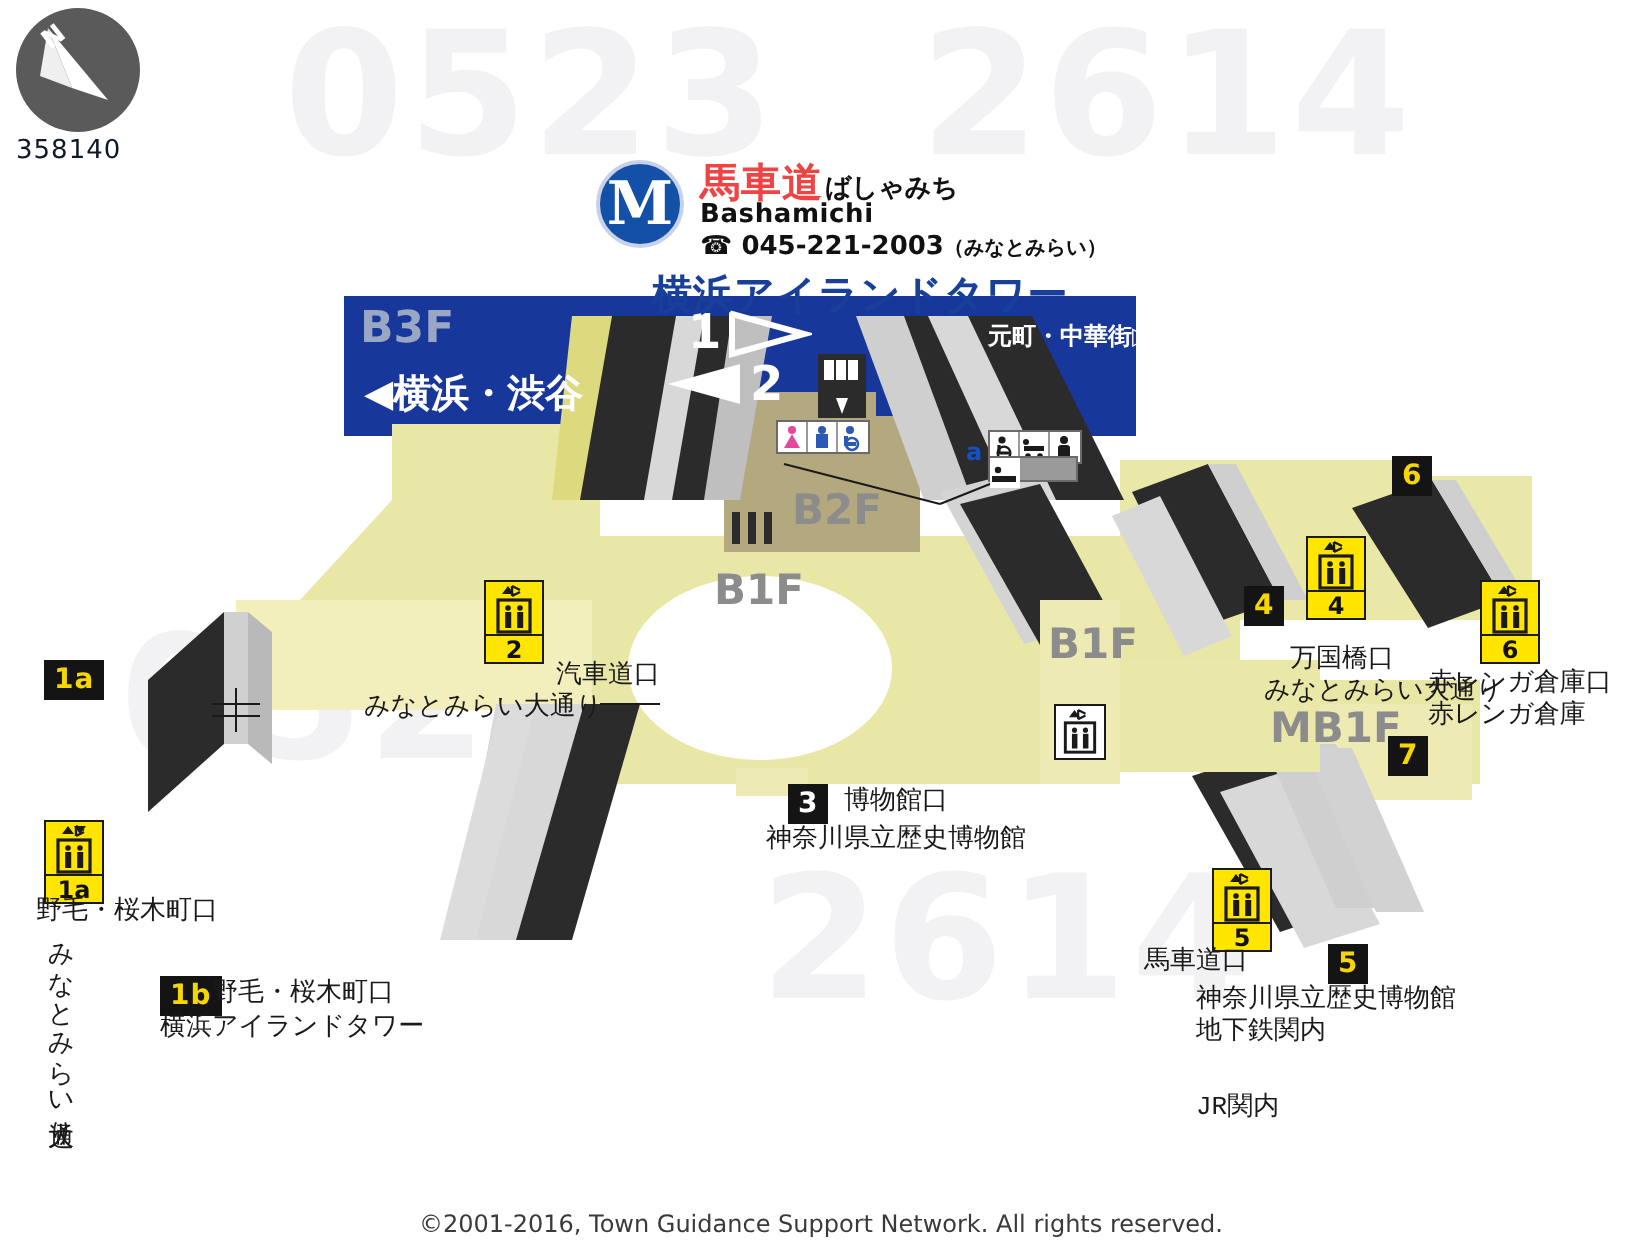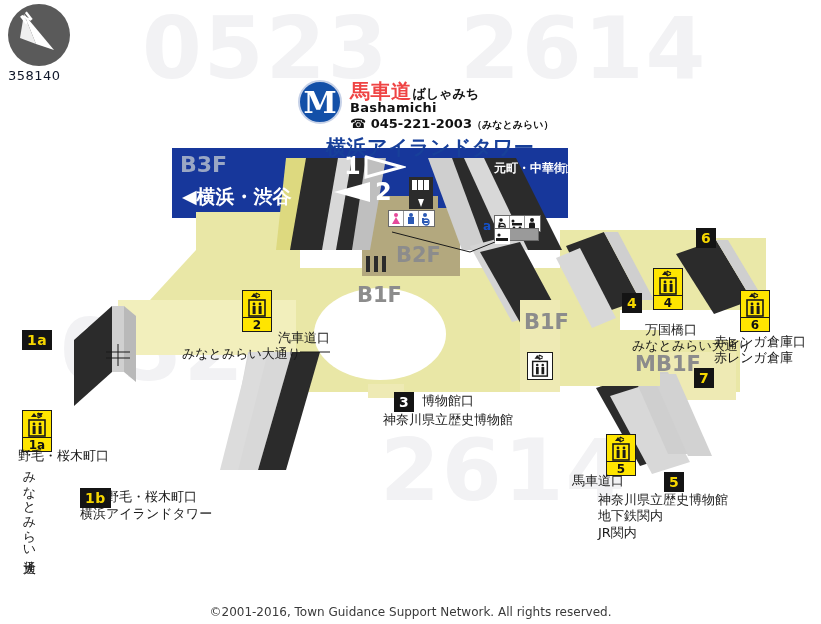--- a/index.html
+++ b/index.html
@@ -445,21 +445,21 @@
       <circle cx="15" cy="12" r="1.4" fill="#1a1a1a"></circle>
       <rect x="13.6" y="14" width="3" height="8" fill="#1a1a1a"></rect>
     </svg>
   </span>
   <span class="num">5</span>
 </div>
 <div class="exit-text" style="left:572px;top:473px;">馬車道口</div>
 <div class="exit-badge" style="left:664px;top:472px;">5</div>
 <div class="exit-text" style="left:598px;top:492px;">神奈川県立歴史博物館</div>
 <div class="exit-text" style="left:598px;top:508px;">地下鉄関内</div>
-<div class="exit-text" style="left:598px;top:525px;">JR関内</div>
+<div class="exit-text" style="left:598px;top:546px;font-family:Liberation Mono, monospace;">JR関内</div>
 
 <div class="elev plain" style="left:527px;top:352px;">
   <span class="ico" style="left:1px;top:1px;width:22px;height:24px;">
     <svg width="22" height="24" viewBox="0 0 24 26">
       <path d="M11,1 L11,6 M15,3 L11,1 M11,6 L15,4" stroke="#1a1a1a" stroke-width="1.2" fill="none"></path>
       <polygon points="9,1 12,5 6,5" fill="#1a1a1a"></polygon>
       <rect x="4" y="8" width="16" height="16" fill="none" stroke="#1a1a1a" stroke-width="1.6"></rect>
       <circle cx="9" cy="12" r="1.4" fill="#1a1a1a"></circle>
       <rect x="7.6" y="14" width="3" height="8" fill="#1a1a1a"></rect>
       <circle cx="15" cy="12" r="1.4" fill="#1a1a1a"></circle>

